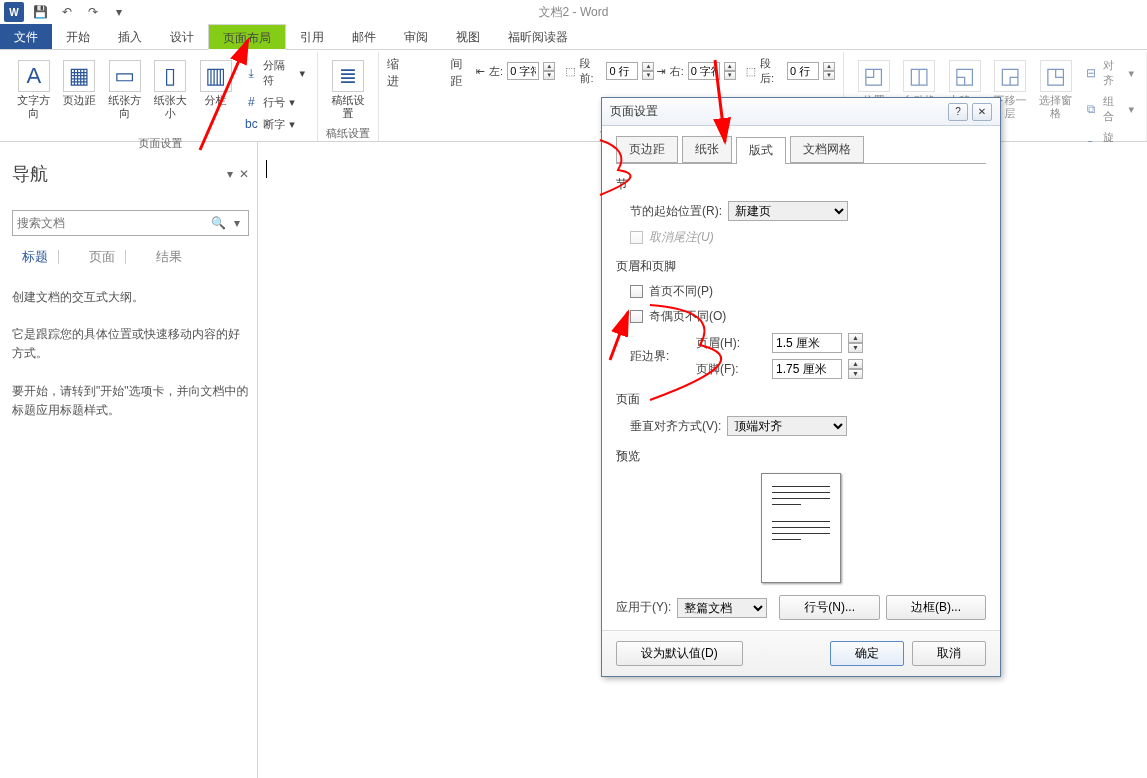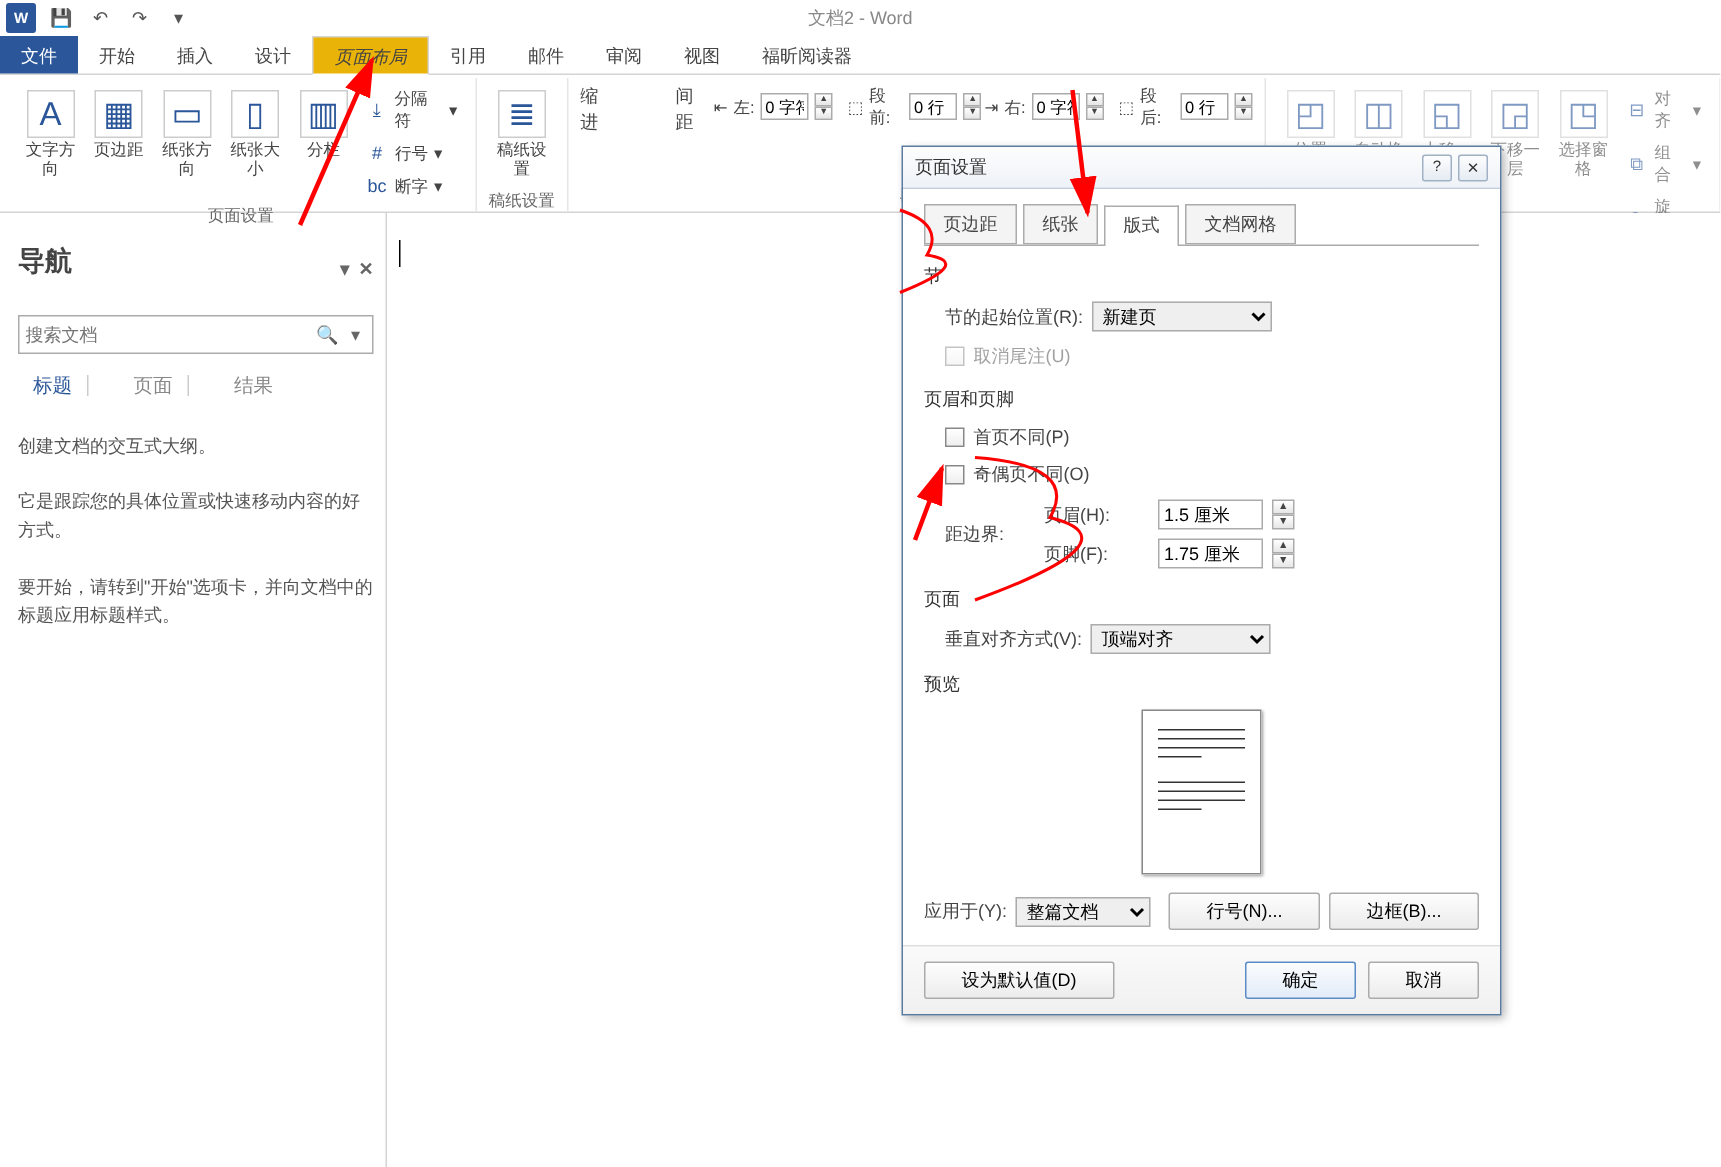--- a/index.html
+++ b/index.html
@@ -9,40 +9,40 @@
 .titlebar { height: 24px; background: #fff; display: flex; align-items: center; padding: 0 4px; }
 .word-icon { width: 20px; height: 20px; background: #2b579a; color: #fff; font-weight: bold; font-size: 10px; display: flex; align-items: center; justify-content: center; border-radius: 2px; }
 .qat { display: flex; align-items: center; gap: 4px; margin-left: 6px; }
 .qat-btn { width: 22px; height: 22px; display: flex; align-items: center; justify-content: center; color: #555; cursor: pointer; }
 .title-text { position: absolute; left: 50%; transform: translateX(-50%); top: 4px; color: #888; font-size: 12px; }
 
 
 .ribbon-tabs { height: 26px; display: flex; border-bottom: 1px solid #d4d4d4; }
 .tab { padding: 5px 14px; font-size: 12px; color: #444; cursor: pointer; }
 .tab.file { background: #2b579a; color: #fff; }
-.tab.active { border: 1px solid #d4d4d4; border-bottom: 1px solid #fff; background: #eab308; margin-bottom: -1px; font-style: italic; }
+.tab.active { border: 1px solid #d4d4d4; border-bottom: 1px solid #fff; background: #84cc16; margin-bottom: -1px; }
 
 
 .ribbon { height: 92px; background: #fff; border-bottom: 1px solid #d4d4d4; display: flex; padding: 2px 0 0 4px; }
 .group { border-right: 1px solid #e5e5e5; padding: 0 8px; display: flex; flex-direction: column; }
 .group-content { flex: 1; display: flex; align-items: flex-start; gap: 2px; padding-top: 4px; }
 .group-label { text-align: center; font-size: 11px; color: #666; padding: 2px 0 4px; }
 .big-btn { width: 44px; display: flex; flex-direction: column; align-items: center; gap: 2px; padding: 4px 2px; cursor: pointer; font-size: 11px; text-align: center; line-height: 1.2; }
 .big-btn .ico { width: 32px; height: 32px; display: flex; align-items: center; justify-content: center; font-size: 22px; color: #2b579a; border: 1px solid #ccc; }
 .small-btns { display: flex; flex-direction: column; gap: 2px; }
 .small-btn { display: flex; align-items: center; gap: 4px; padding: 2px 4px; cursor: pointer; font-size: 11px; }
 .small-btn .sico { width: 16px; height: 16px; display:inline-flex; align-items:center; justify-content:center; color:#2b579a; font-size:12px; }
 .spin-row { display: flex; align-items: center; gap: 4px; font-size: 11px; }
 .spin-row input { width: 32px; height: 18px; border: 1px solid #ababab; font-size: 11px; padding: 0 2px; }
 .spin-btns { display:flex; flex-direction:column; }
 .spin-btns span { width:12px; height:9px; border:1px solid #ababab; font-size:6px; line-height:6px; text-align:center; background:linear-gradient(#fff,#e6e6e6); cursor:pointer; }
 
 
 .nav-pane { position: absolute; left: 0; top: 142px; width: 258px; bottom: 0; border-right: 1px solid #d4d4d4; padding: 20px 8px 8px 12px; }
-.nav-title { font-size: 18px; font-weight: bold; color: #444; display: flex; align-items: flex-end; justify-content: space-between; }
+.nav-title { font-size: 18px; font-weight: normal; color: #444; display: flex; align-items: center; justify-content: space-between; }
 .nav-close { display:flex; gap:6px; font-size:12px; color:#666; }
 .search-box { margin-top: 24px; height: 26px; border: 1px solid #ababab; display: flex; align-items: center; padding: 0 4px; }
 .search-box input { flex:1; border:none; outline:none; font-size:12px; }
 .search-box .sicon { color:#666; padding:0 4px; }
 .nav-tabs { margin-top: 8px; display: flex; gap: 0; font-size: 13px; color: #888; }
 .nav-tabs span { padding: 4px 10px; cursor: pointer; }
 .nav-tabs span.active { color: #2b579a; }
 .nav-tabs .sep { border-left: 1px solid #ccc; height: 14px; margin-top: 6px; }
 .nav-body p { margin-top: 18px; font-size: 12px; color: #555; line-height: 1.6; }
 
@@ -281,21 +281,21 @@
 
     <div class="sect">
       <div class="sect-title">节</div>
       <div class="sect-body">
         <div class="row">
           <span>节的起始位置(R):</span>
           <select class="sel w130"><option>新建页</option></select>
         </div>
         <div class="row">
           <span class="chk" style="opacity:0.5;"></span>
-          <span style="opacity:0.5;">取消尾注(U)</span>
+          <span style="opacity:0.5;font-style:italic;">取消尾注(U)</span>
         </div>
       </div>
     </div>
 
     <div class="sect">
       <div class="sect-title">页眉和页脚</div>
       <div class="sect-body">
         <div class="row">
           <span class="chk"></span>
           <span>首页不同(P)</span>

